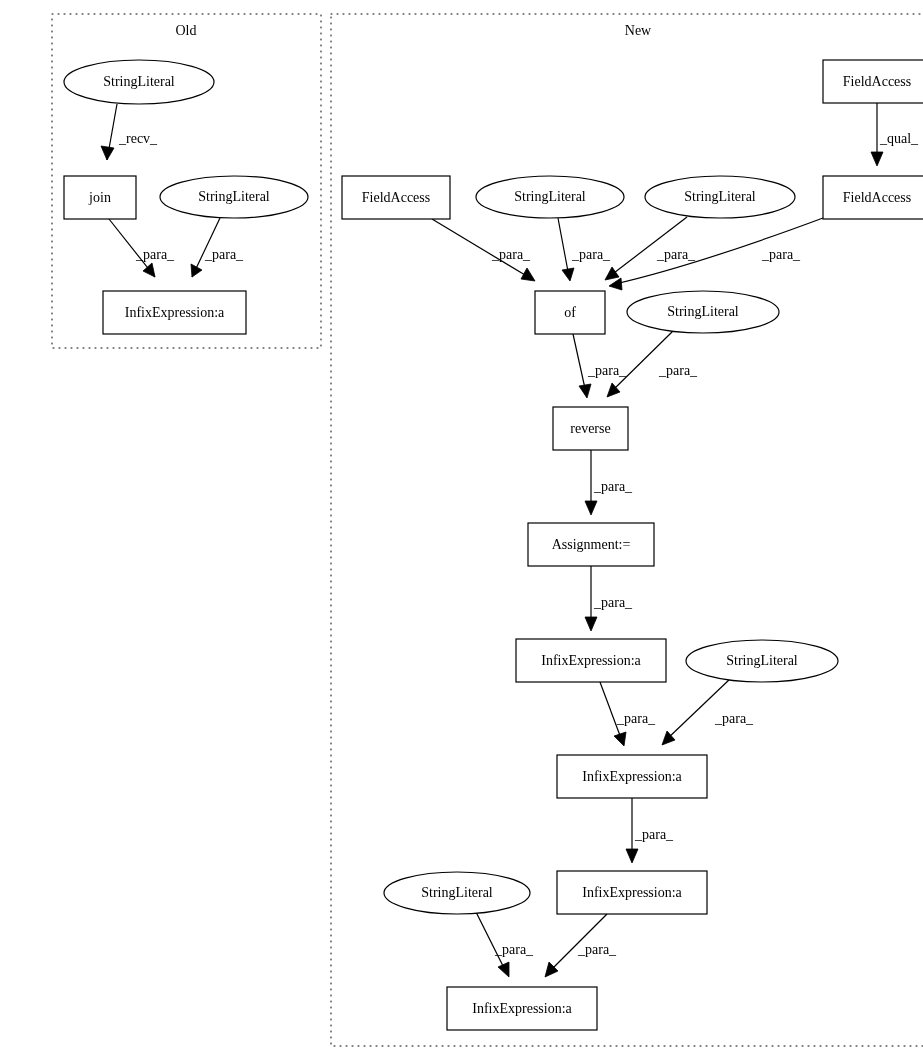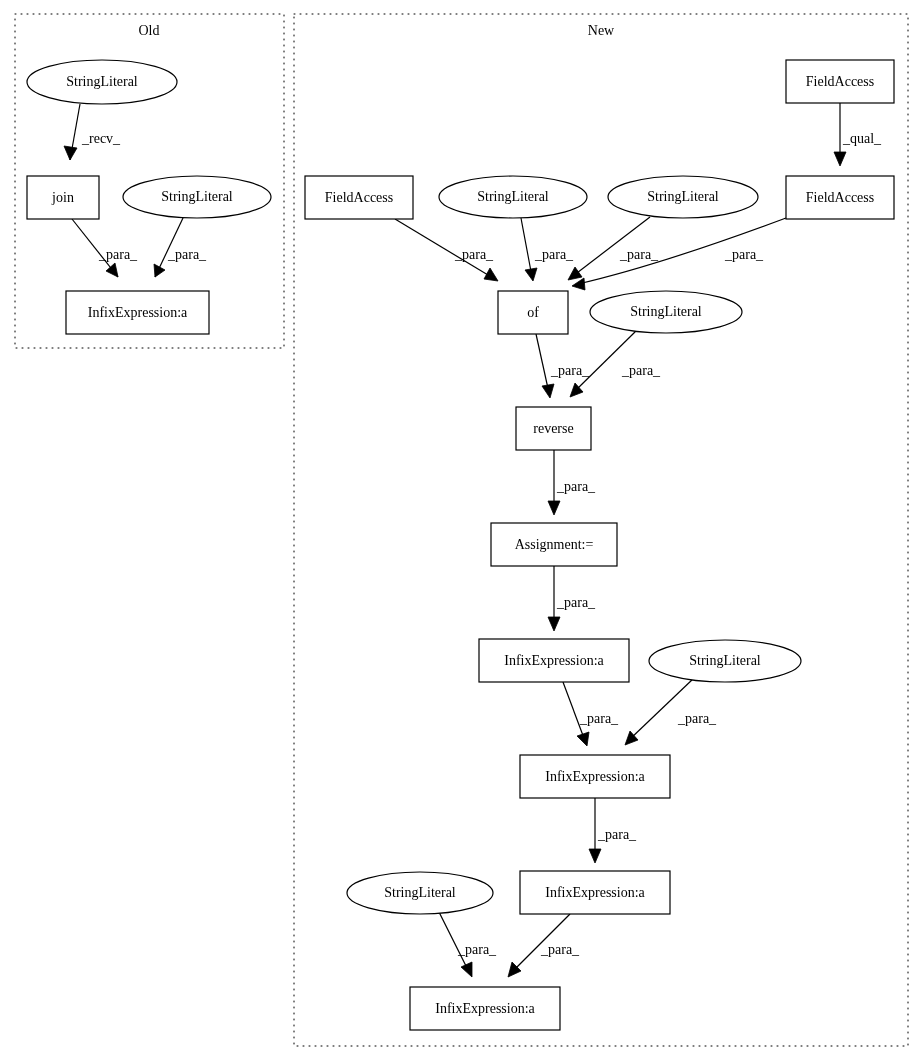--- a/index.html
+++ b/index.html
@@ -6,20 +6,21 @@
     margin: 0;
     padding: 0;
     background: #ffffff;
   }
   #graph-root {
     position: relative;
     width: 845px;
     height: 1060px;
     background: #ffffff;
     font-family: "Liberation Serif", "DejaVu Serif", serif;
+    padding-left: 37px;
   }
   svg#graph-svg {
     display: block;
     width: 923px;
     height: 1060px;
   }
   .cluster-box {
     fill: none;
     stroke: #000000;
     stroke-width: 1;

